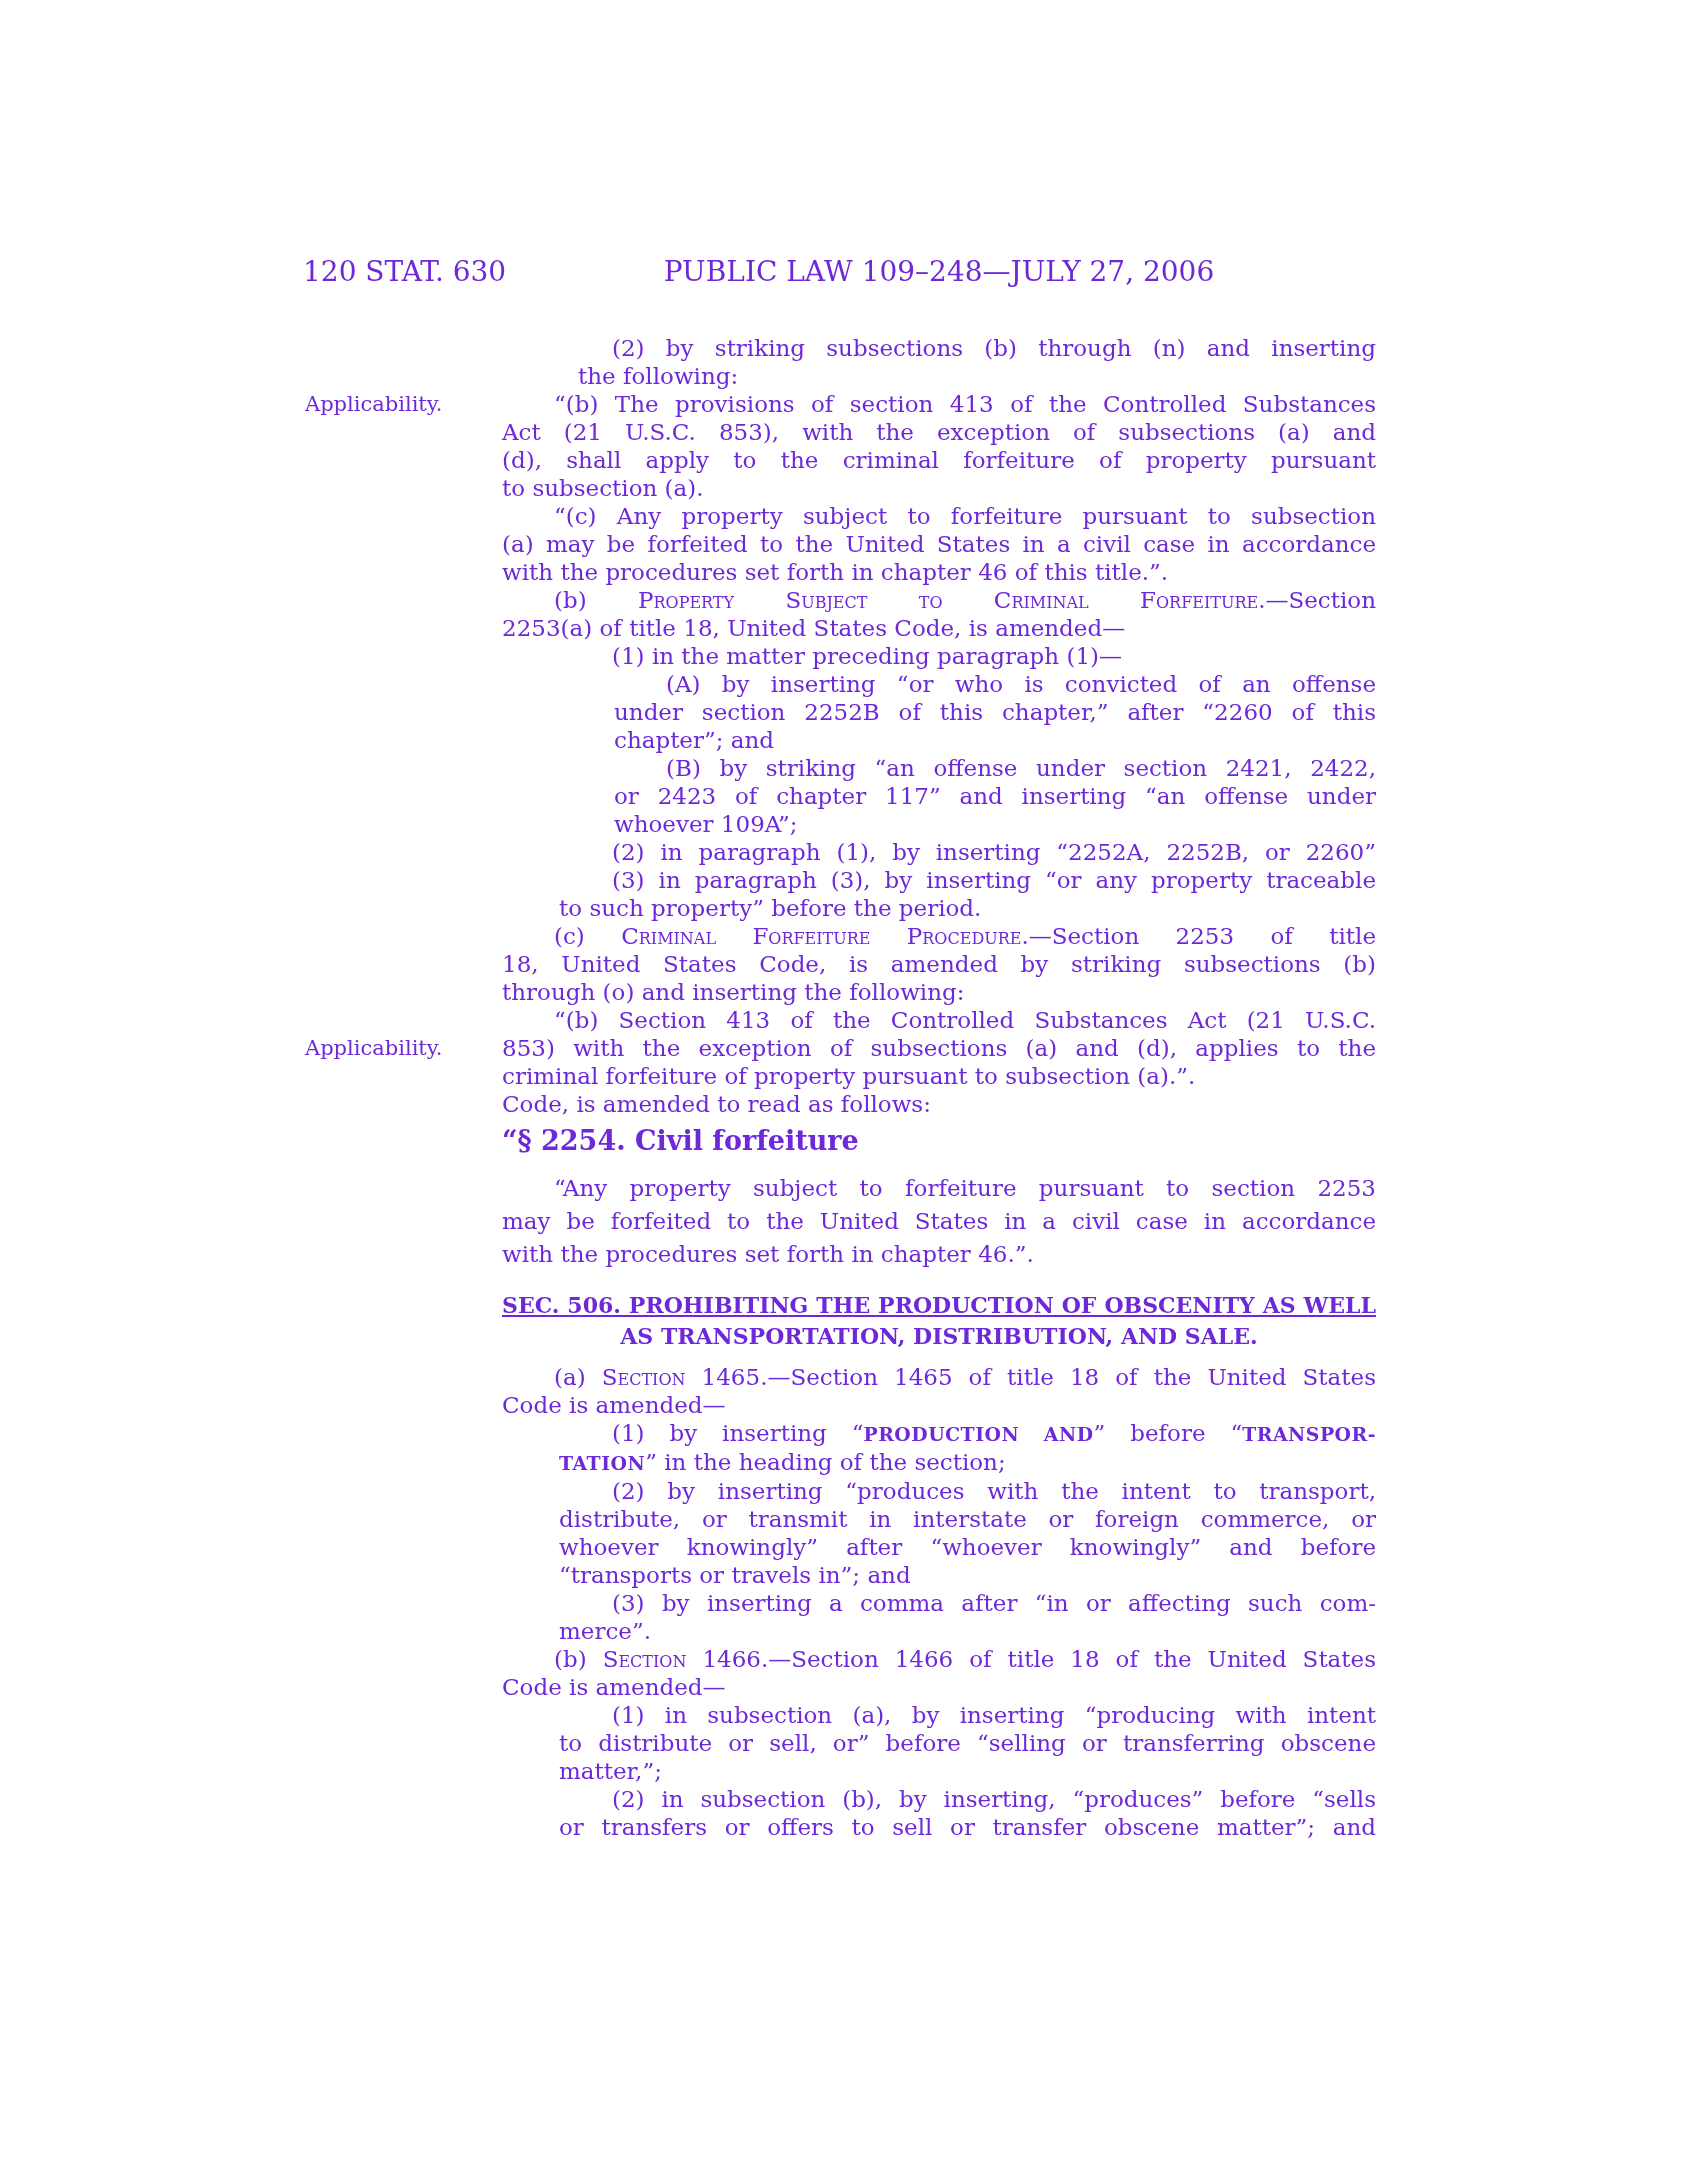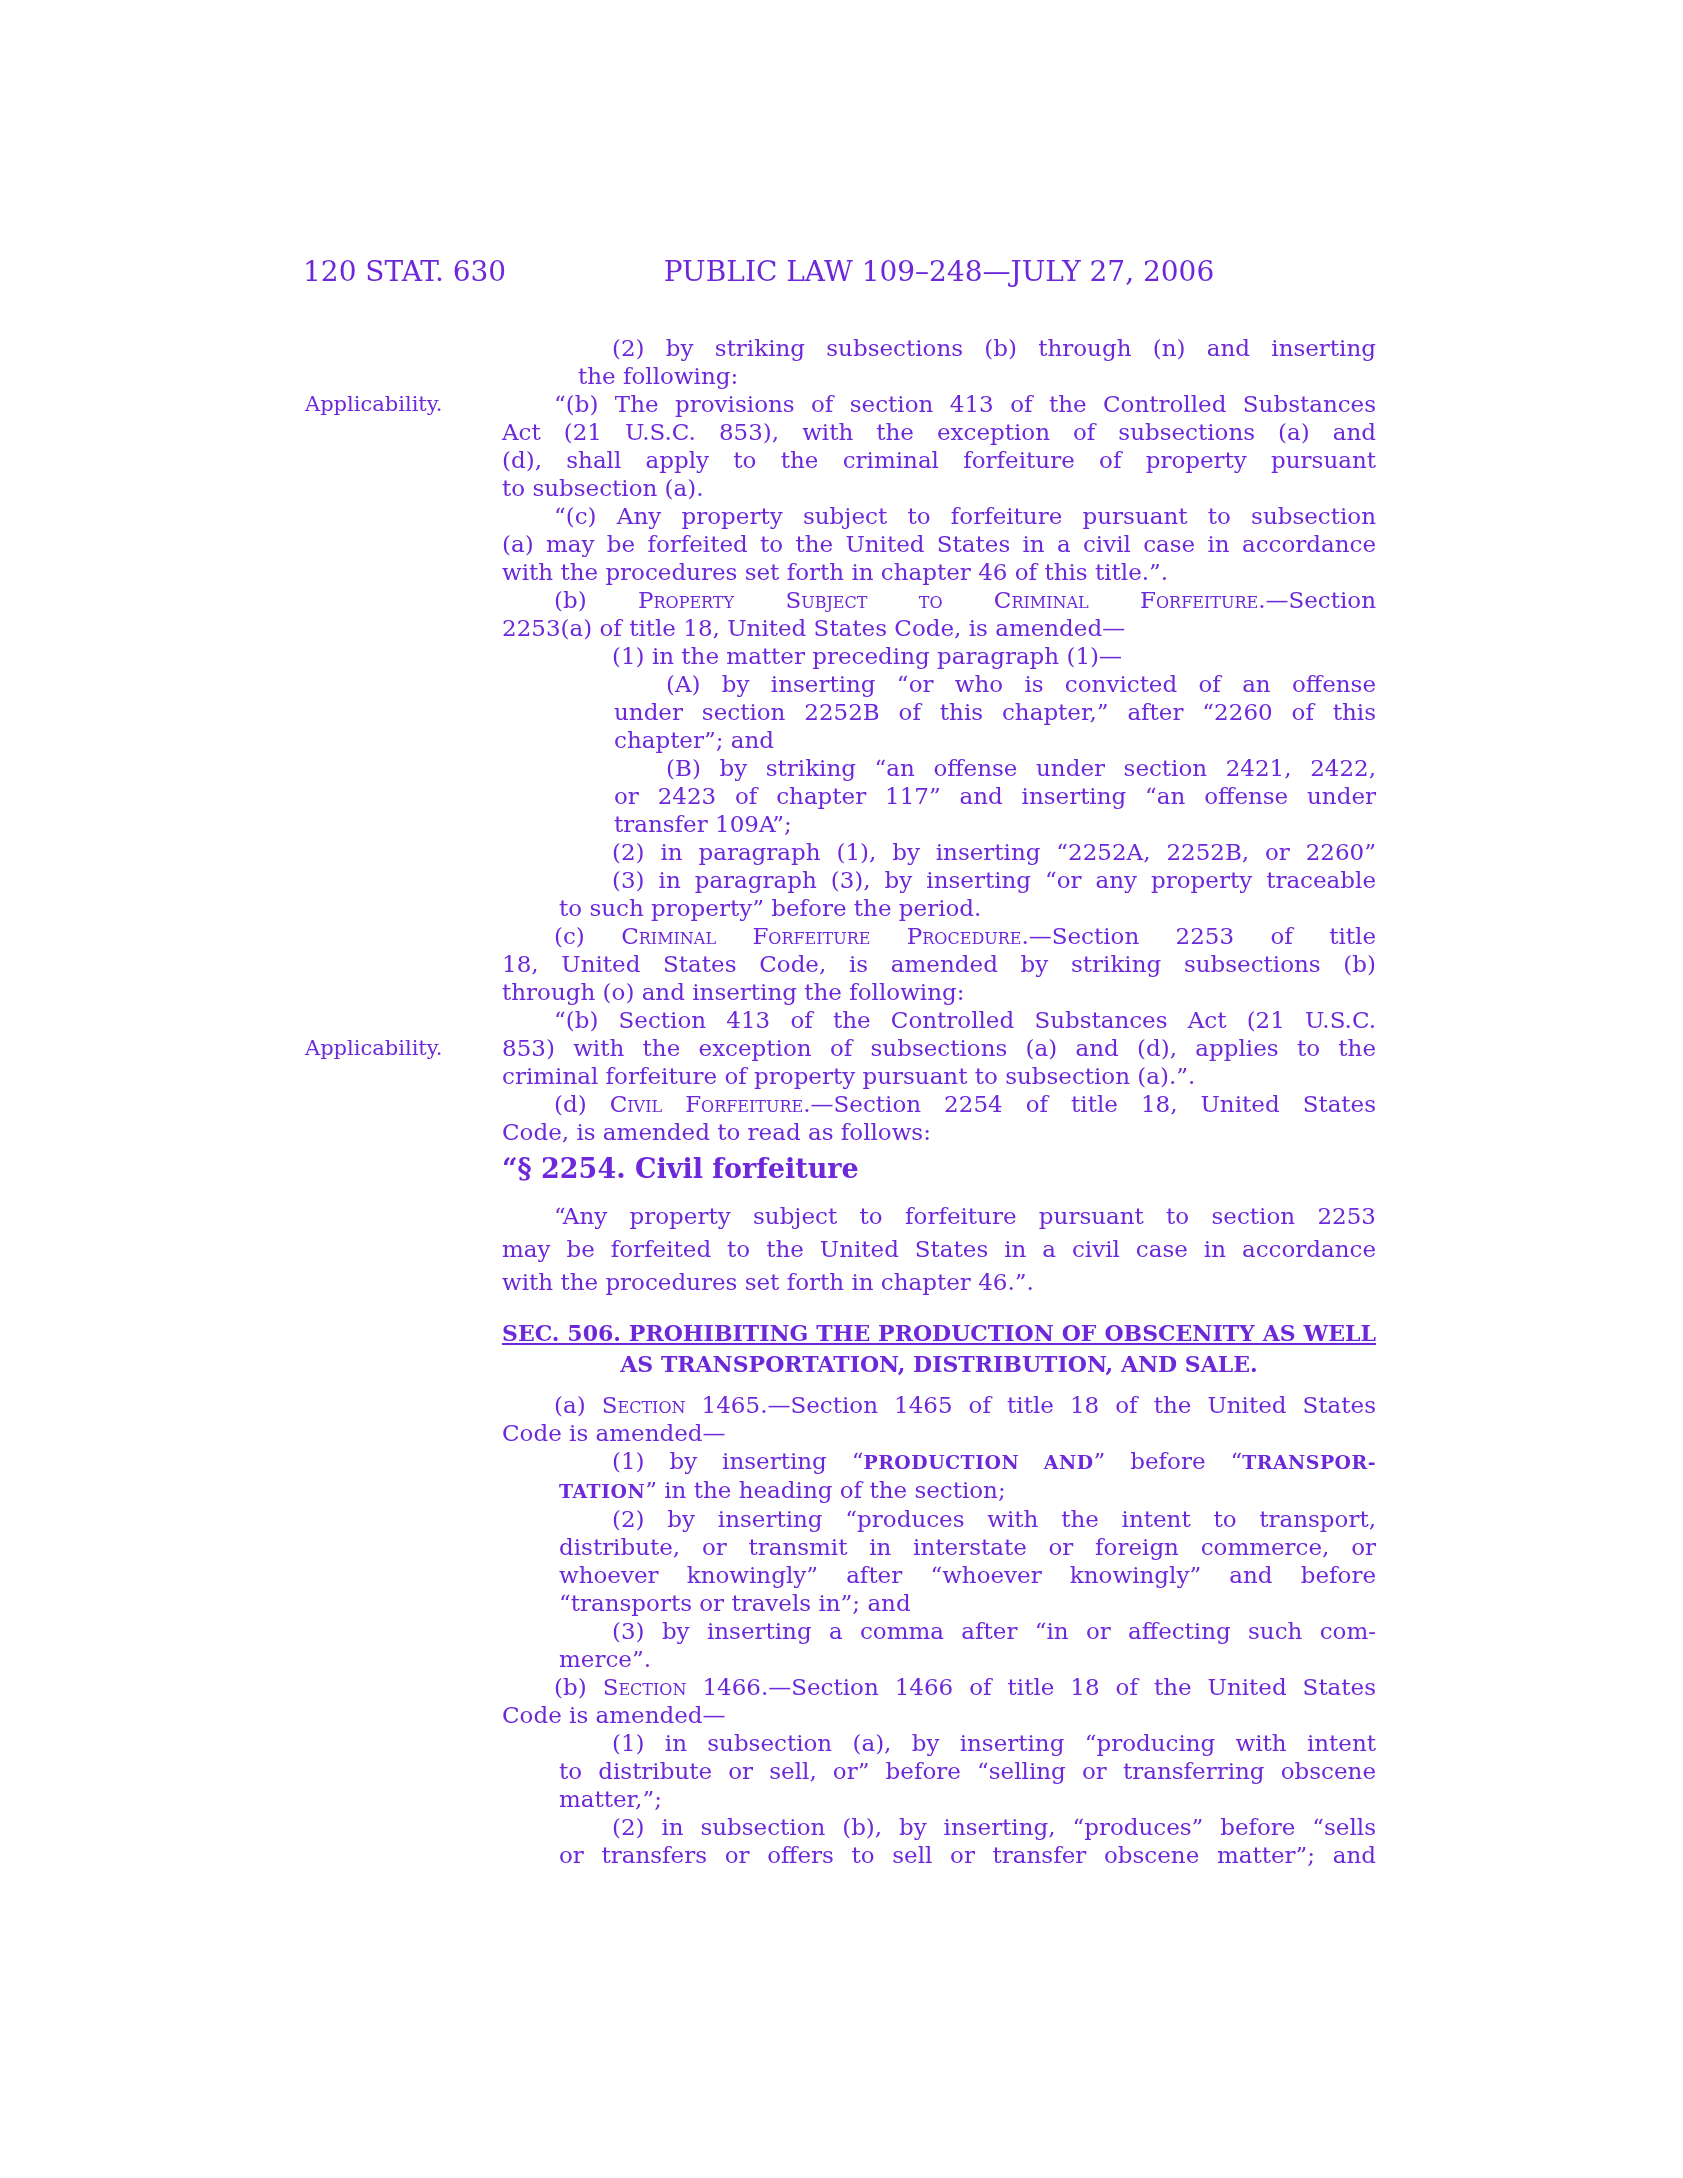--- a/index.html
+++ b/index.html
@@ -59,31 +59,30 @@
         <div class="line j" style="margin-left: 0px;"><span class="seg-n">(a) may be forfeited to the United States in a civil case in accordance</span></div>
         <div class="line" style="margin-left: 0px;"><span class="seg-n">with the procedures set forth in chapter 46 of this title.”.</span></div>
         <div class="line j" style="margin-left: 52px;"><span class="seg-n">(b) </span><span class="seg-sc">Property Subject to Criminal Forfeiture</span><span class="seg-n">.—Section</span></div>
         <div class="line" style="margin-left: 0px;"><span class="seg-n">2253(a) of title 18, United States Code, is amended—</span></div>
         <div class="line" style="margin-left: 110px;"><span class="seg-n">(1) in the matter preceding paragraph (1)—</span></div>
         <div class="line j" style="margin-left: 164px;"><span class="seg-n">(A) by inserting “or who is convicted of an offense</span></div>
         <div class="line j" style="margin-left: 112px;"><span class="seg-n">under section 2252B of this chapter,” after “2260 of this</span></div>
         <div class="line" style="margin-left: 112px;"><span class="seg-n">chapter”; and</span></div>
         <div class="line j" style="margin-left: 164px;"><span class="seg-n">(B) by striking “an offense under section 2421, 2422,</span></div>
         <div class="line j" style="margin-left: 112px;"><span class="seg-n">or 2423 of chapter 117” and inserting “an offense under</span></div>
-        <div class="line" style="margin-left: 112px;"><span class="seg-n">transfer 109A”;</span></div>
+        <div class="line" style="margin-left: 112px;"><span class="seg-n">whoever 109A”;</span></div>
         <div class="line j" style="margin-left: 110px;"><span class="seg-n">(2) in paragraph (1), by inserting “2252A, 2252B, or 2260”</span></div>
         <div class="line j" style="margin-left: 110px;"><span class="seg-n">(3) in paragraph (3), by inserting “or any property traceable</span></div>
         <div class="line" style="margin-left: 57px;"><span class="seg-n">to such property” before the period.</span></div>
         <div class="line j" style="margin-left: 52px;"><span class="seg-n">(c) </span><span class="seg-sc">Criminal Forfeiture Procedure</span><span class="seg-n">.—Section 2253 of title</span></div>
         <div class="line j" style="margin-left: 0px;"><span class="seg-n">18, United States Code, is amended by striking subsections (b)</span></div>
         <div class="line" style="margin-left: 0px;"><span class="seg-n">through (o) and inserting the following:</span></div>
         <div class="line j" style="margin-left: 52px;"><span class="seg-n">“(b) Section 413 of the Controlled Substances Act (21 U.S.C.</span></div>
         <div class="line j" style="margin-left: 0px;"><span class="seg-n">853) with the exception of subsections (a) and (d), applies to the</span></div>
         <div class="line" style="margin-left: 0px;"><span class="seg-n">criminal forfeiture of property pursuant to subsection (a).”.</span></div>
-        <div class="line j" style="margin-left: 52px;"><span class="seg-n">(d) </span><span class="seg-sc">Civil Forfeiture</span><span class="seg-n">.—Section 2254 of title 18, United States</span></div>
         <div class="line" style="margin-left: 0px;"><span class="seg-n">Code, is amended to read as follows:</span></div>
       </div>
       <div class="h1">“§ 2254. Civil forfeiture</div>
       <div class="txt quote">
         <div class="line j" style="margin-left: 52px;"><span class="seg-n">“Any property subject to forfeiture pursuant to section 2253</span></div>
         <div class="line j" style="margin-left: 0px;"><span class="seg-n">may be forfeited to the United States in a civil case in accordance</span></div>
         <div class="line" style="margin-left: 0px;"><span class="seg-n">with the procedures set forth in chapter 46.”.</span></div>
       </div>
       <div class="sec-heading">
         <div class="sh-l1">SEC. 506. PROHIBITING THE PRODUCTION OF OBSCENITY AS WELL</div>

